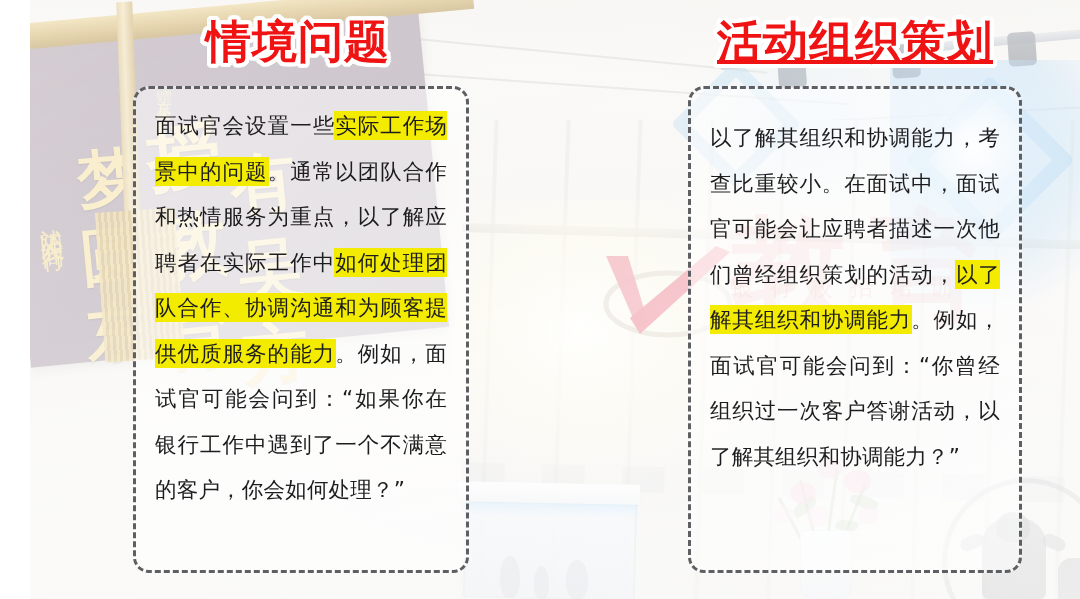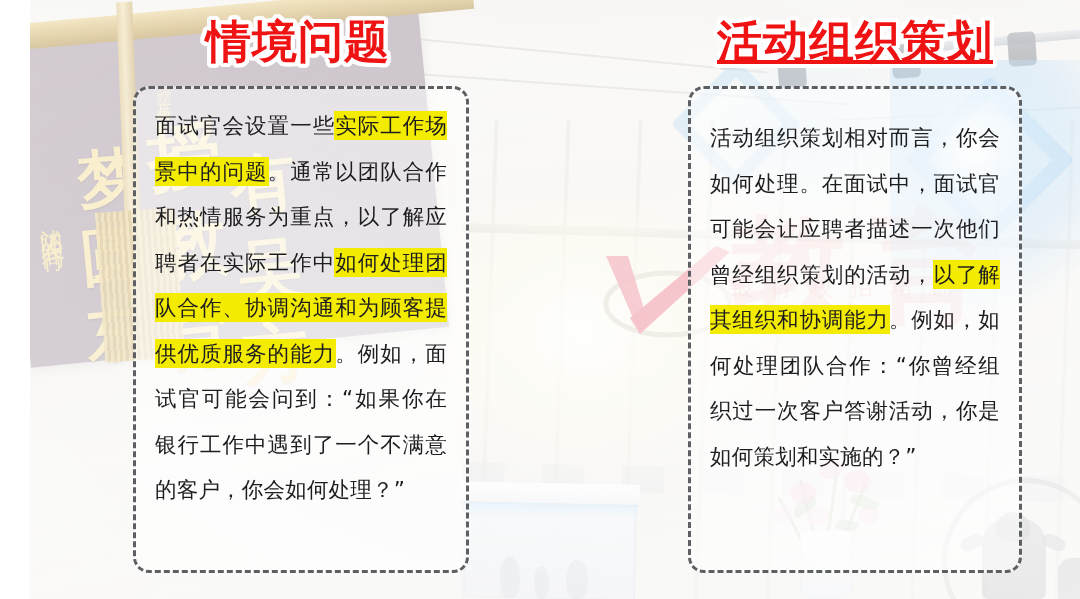--- a/index.html
+++ b/index.html
@@ -492,16 +492,16 @@
 
   <div class="title" id="title-left" style="color: rgb(239, 19, 19);">情境问题</div>
 
   <div class="title" id="title-right" style="color: rgb(239, 19, 19); text-decoration: underline;">活动组织策划</div>
 
   <div class="textbox" id="box-left">
     <div class="body-text" id="left-body"><span>面试官会设置一些</span><span class="hl" style="background: rgb(244, 236, 0); box-shadow: rgb(244, 236, 0) 0px 0px 0px 1px;">实际工作场景中的问题</span><span>。通常以团队合作和热情服务为重点，以了解应聘者在实际工作中</span><span class="hl" style="background: rgb(244, 236, 0); box-shadow: rgb(244, 236, 0) 0px 0px 0px 1px;">如何处理团队合作、协调沟通和为顾客提供优质服务的能力</span><span>。例如，面试官可能会问到：“如果你在银行工作中遇到了一个不满意的客户，你会如何处理？”</span></div>
   </div>
 
   <div class="textbox" id="box-right">
-    <div class="body-text" id="right-body"><span>活动组织策划相对而言，你会如何处理。在面试中，面试官可能会让应聘者描述一次他们曾经组织策划的活动，</span><span class="hl" style="background: rgb(244, 236, 0); box-shadow: rgb(244, 236, 0) 0px 0px 0px 1px;">以了解其组织和协调能力</span><span>。例如，如何处理团队合作：“你曾经组织过一次客户答谢活动，你是如何策划和实施的？”</span></div>
+    <div class="body-text" id="right-body"><span>以了解其组织和协调能力，考查比重较小。在面试中，面试官可能会让应聘者描述一次他们曾经组织策划的活动，</span><span class="hl" style="background: rgb(244, 236, 0); box-shadow: rgb(244, 236, 0) 0px 0px 0px 1px;">以了解其组织和协调能力</span><span>。例如，面试官可能会问到：“你曾经组织过一次客户答谢活动，以了解其组织和协调能力？”</span></div>
   </div>
 
 </div>
 
 </body></html>

